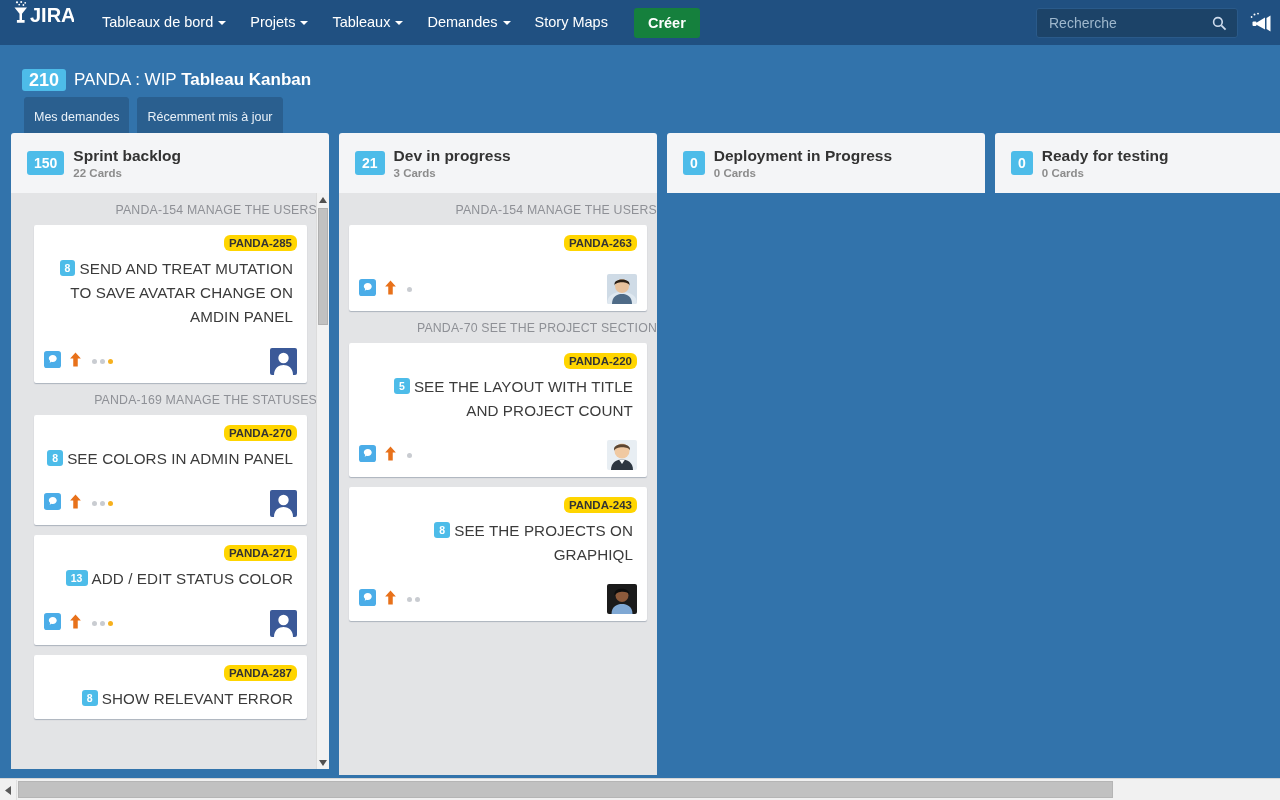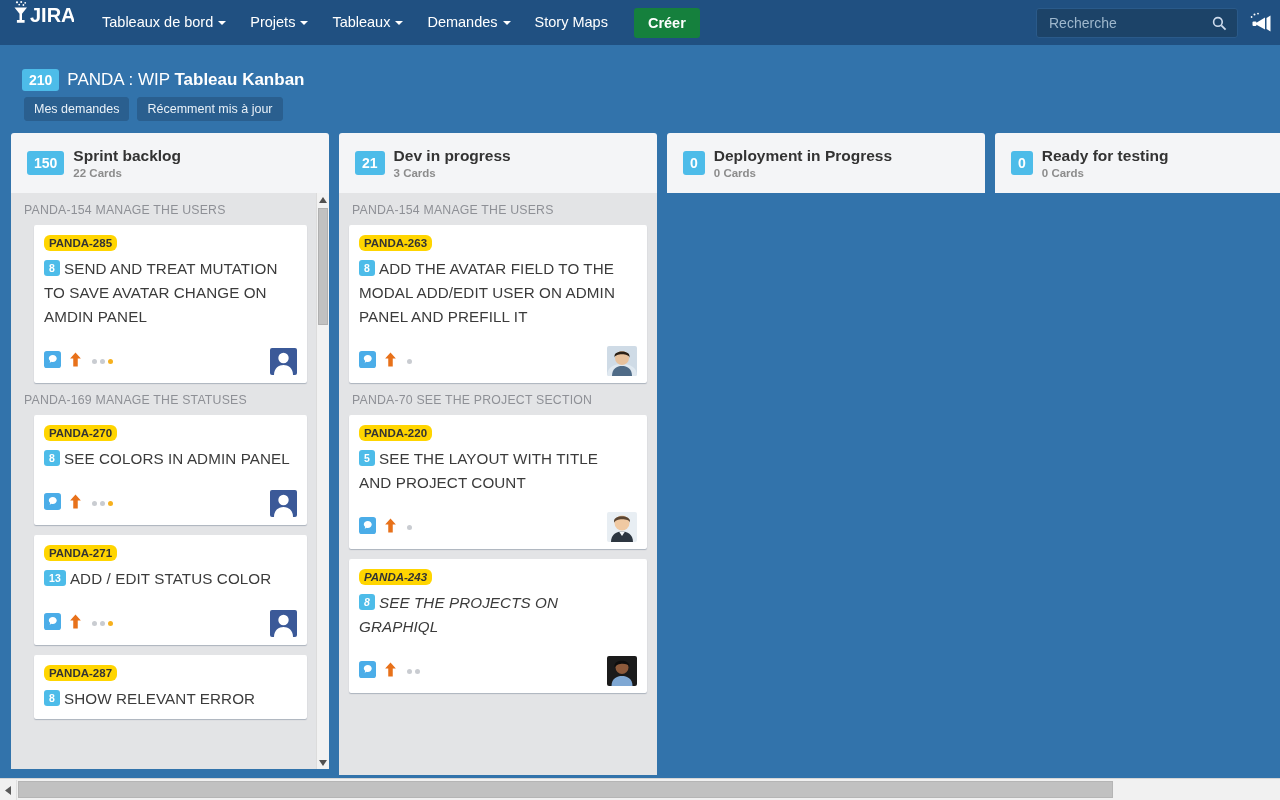--- a/index.html
+++ b/index.html
@@ -84,39 +84,39 @@
     position: absolute; top: 45px; left: 0;
     width: 1280px; height: 84px;
   }
   #title-row {
     position: absolute; left: 22px; top: 24px;
     display: flex; align-items: center;
   }
   #epic-count {
     background: #4dbce9;
     color: #fff;
-    font-size: 14px; font-weight: bold;
+    font-size: 18px; font-weight: bold;
     border-radius: 3px;
     padding: 2px 7px;
     margin-right: 8px;
     line-height: 18px;
   }
   #board-title {
     color: #fff; font-size: 17px; white-space: nowrap;
   }
   #board-title b { font-weight: bold; }
   #filter-row {
     position: absolute; left: 24px; top: 52px;
     display: flex;
   }
   .filter-pill {
     background: #2a5f8f;
     color: #e9f1f8;
     font-size: 12.5px;
-    padding: 4px 9px;
+    padding: 12px 9px;
     border-radius: 3px;
     margin-right: 8px;
     cursor: pointer;
     white-space: nowrap;
     border: 1px solid #2a5f8f;
   }
 
   
   #columns {
     position: absolute; top: 133px; left: 11px;
@@ -161,20 +161,21 @@
   }
   .col-body.tall { height: 576px; }
 
   
   .col-scroll {
     position: absolute;
     left: 0; top: 0;
     width: 306px;
     height: 576px;
     overflow: hidden;
+    text-align: right;
   }
   .swimlane-label {
     color: #8e9096;
     font-size: 12.3px;
     letter-spacing: .2px;
     padding: 10px 0 8px 13px;
     white-space: nowrap;
     background: #e3e4e6;
   }
 
@@ -529,23 +530,20 @@
         <span class="col-cards">3 Cards</span>
       </span>
     </div>
     <div class="col-body" style="height:610px;">
       <div class="col-scroll" style="width:318px;height:610px;">
 
         <div class="swimlane-label">PANDA-154 MANAGE THE USERS</div>
 
         <div class="card" style="margin:0 10px 0 10px;">
           <span class="card-key">PANDA-263</span>
-          <div class="card-summary">
-            <span class="pts">8</span><span>ADD THE AVATAR FIELD TO THE MODAL ADD/EDIT USER ON ADMIN PANEL AND PREFILL IT</span>
-          </div>
           <div class="card-footer">
             <div class="f-icons">
               <span>
                 <svg width="17" height="17" viewBox="0 0 18 18">
                     <rect width="18" height="18" rx="3" fill="#4bade8"></rect>
                     <path d="M9.3 4.2c-2.3 0-4.2 1.6-4.2 3.6 0 1.1.6 2.1 1.5 2.8l-.6 1.9 2-1.1c.4.1.8.2 1.3.2 2.3 0 4.2-1.6 4.2-3.6s-1.9-3.8-4.2-3.8z" fill="#fff"></path>
                   </svg>
               </span>
               <span>
                 <svg width="13" height="15" viewBox="0 0 12 14">
@@ -603,21 +601,21 @@
                   <path d="M4 30 C4 22 10 19.5 15 19.5 C20 19.5 26 22 26 30 Z" fill="#2d3640"></path>
                   <path d="M12 19.5 L15 24 L18 19.5 Z" fill="#f6f8fa"></path>
                 </svg>
               </div>
             </div>
           </div>
         </div>
 
         <div class="card-sep"></div>
 
-        <div class="card" style="margin:0 10px 0 10px;font-style:italic;">
+        <div class="card" style="margin:0 10px 0 10px;">
           <span class="card-key">PANDA-243</span>
           <div class="card-summary">
             <span class="pts">8</span><span>SEE THE PROJECTS ON GRAPHIQL</span>
           </div>
           <div class="card-footer">
             <div class="f-icons">
               <span>
                 <svg width="17" height="17" viewBox="0 0 18 18">
                     <rect width="18" height="18" rx="3" fill="#4bade8"></rect>
                     <path d="M9.3 4.2c-2.3 0-4.2 1.6-4.2 3.6 0 1.1.6 2.1 1.5 2.8l-.6 1.9 2-1.1c.4.1.8.2 1.3.2 2.3 0 4.2-1.6 4.2-3.6s-1.9-3.8-4.2-3.8z" fill="#fff"></path>

